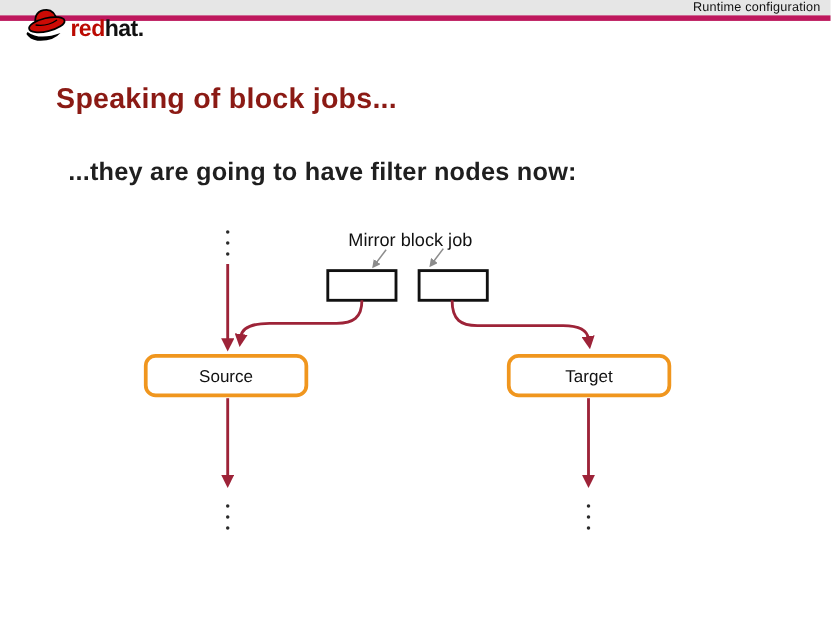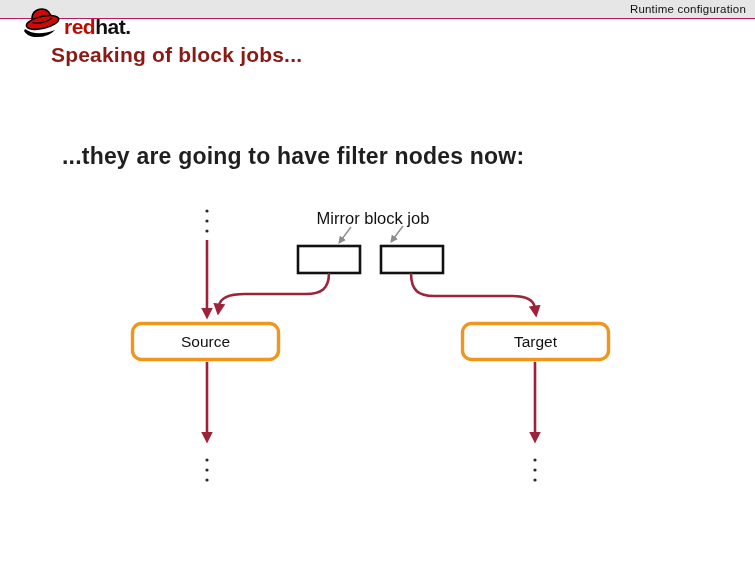--- a/index.html
+++ b/index.html
@@ -8,21 +8,21 @@
     width: 755px; height: 566px;
     position: relative;
     overflow: hidden;
     font-family: "Liberation Sans", sans-serif;
   }
   
   .topbar {
     position: absolute; left: 0; top: 0;
     width: 755px; height: 19px;
     background: #e6e6e6;
-    border-bottom: 1px solid #be185d;
+    border-bottom: 5px solid #be185d;
     display: flex; align-items: center; justify-content: flex-end;
     padding-right: 9px;
   }
   .topbar span {
     font-size: 11.5px; color: #111111; letter-spacing: 0.2px;
   }
   
   .logo {
     position: absolute; left: 22px; top: 3px;
     display: flex; align-items: center;
@@ -30,22 +30,22 @@
   .logo svg { display: block; }
   .logo-text {
     margin-top: 11px; margin-left: 2px;
     font-size: 21px; letter-spacing: -0.5px;
     white-space: nowrap;
   }
   .logo-text .red  { color: #bb0a02; font-weight: 800; }
   .logo-text .hat  { color: #111111; font-weight: 600; }
   
   .title {
-    position: absolute; left: 51px; top: 43px;
-    font-size: 21px; font-weight: 700;
+    position: absolute; left: 51px; top: 74px;
+    font-size: 26px; font-weight: 700;
     color: #8b1a14; letter-spacing: 0.2px;
   }
   
   .body-text {
     position: absolute; left: 62px; top: 143px;
     font-size: 23px; font-weight: 700;
     color: #1f1f1f; letter-spacing: 0.2px;
   }
   
   .diagram {

